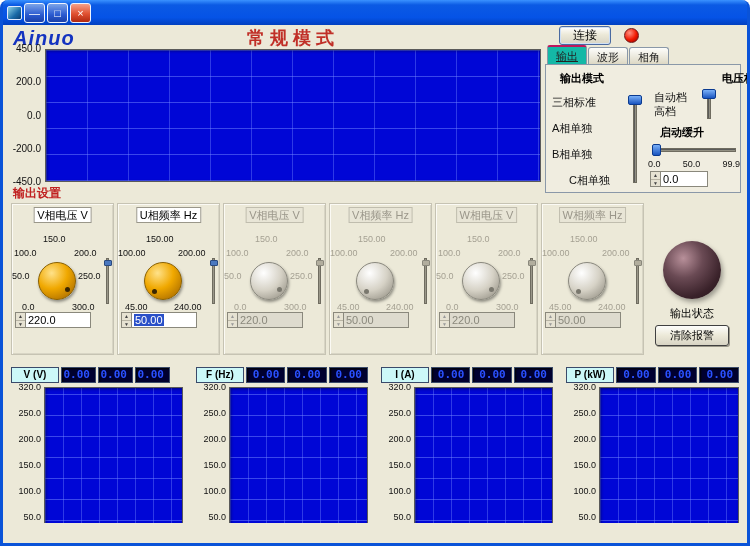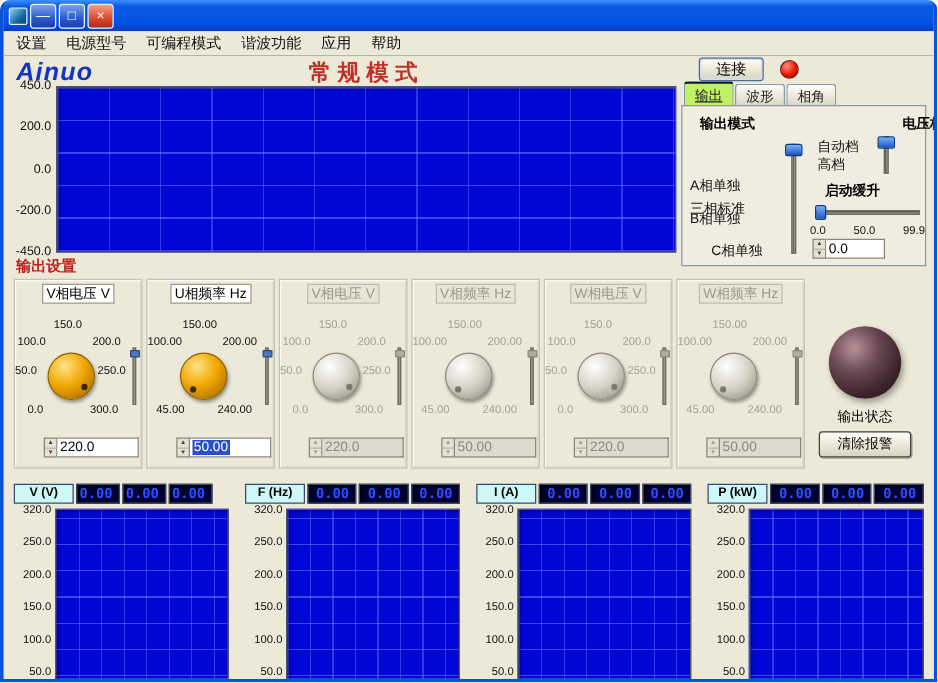--- a/index.html
+++ b/index.html
@@ -23,21 +23,21 @@
   .top-chart { position:absolute; left:8px; top:24px; width:530px; height:133px; }
   .yaxis { position:absolute; left:0; top:0; width:32px; height:100%; }
   .ytick { position:absolute; left:0; width:30px; text-align:right; font-size:10px; height:10px; line-height:10px; color:#111; }
   .plot { position:absolute; left:34px; right:0; top:0; bottom:0; border:1px solid #5a5a5a; box-shadow:inset 1px 1px 3px rgba(0,0,0,.45); background-color:#0006d6; }
   .grid-lg { background-image:repeating-linear-gradient(0deg,rgba(115,135,255,.5) 0 1px,transparent 1px 26px),repeating-linear-gradient(90deg,rgba(115,135,255,.4) 0 1px,transparent 1px 41px); }
   .grid-sm { background-image:repeating-linear-gradient(0deg,rgba(115,135,255,.5) 0 1px,transparent 1px 21px),repeating-linear-gradient(90deg,rgba(115,135,255,.4) 0 1px,transparent 1px 18px); }
 
   .tab-ctrl { position:absolute; left:542px; top:20px; width:196px; height:148px; }
   .tab-strip { position:absolute; top:0; left:2px; height:19px; display:flex; }
   .tab { padding:2px 8px 0 8px; font-size:11px; border:1px solid #8a98a8; border-bottom:none; border-radius:3px 3px 0 0; background:linear-gradient(#fdfdfb,#ddd8c4); margin-right:1px; color:#222; height:17px; margin-top:2px; }
-  .tab.active { background:#bef264; border-top:2px solid #0f172a; height:19px; margin-top:0; position:relative; z-index:2;text-decoration:underline; }
+  .tab.active { background:#14b8a6; border-top:2px solid #be185d; height:19px; margin-top:0; position:relative; z-index:2;text-decoration:underline; }
   .tab-panel { position:absolute; top:19px; left:0; right:0; bottom:0; border:1px solid #8a98a8; background:#f0ede0; }
   .pn-h { position:absolute; font-weight:bold; font-size:11px; color:#000; white-space:nowrap; }
   .om-opt,.vr-opt { position:absolute; font-size:11px; color:#111; white-space:nowrap; }
   .vslider { position:absolute; width:14px; }
   .vtrack { position:absolute; left:5px; top:0; bottom:0; width:4px; background:#9a9789; border:1px solid #6f6c60; box-shadow:inset 1px 1px 1px #555; }
   .vthumb { position:absolute; left:0; top:0; width:14px; height:10px; background:linear-gradient(#7ab0f8,#1a55c0); border:1px solid #0a3a90; border-radius:2px; }
   .hslider { position:absolute; height:14px; }
   .htrack { position:absolute; left:0; right:0; top:5px; height:4px; background:#9a9789; border:1px solid #6f6c60; box-shadow:inset 1px 1px 1px #555; }
   .hthumb { position:absolute; left:0; top:1px; width:9px; height:12px; background:linear-gradient(#7ab0f8,#1a55c0); border:1px solid #0a3a90; border-radius:2px; }
   .ss-ticks { position:absolute; display:flex; justify-content:space-between; font-size:9px; color:#111; }
@@ -52,21 +52,21 @@
   .section-label { position:absolute; left:10px; top:160px; color:#c02020; font-weight:bold; font-size:12px; }
 
   .knob-panel { position:absolute; top:178px; width:103px; height:152px; border:1px solid #c6c3b3; box-shadow:inset 1px 1px 0 #fbfaf4, inset -1px -1px 0 #d8d5c5; background:#ece9d8; }
   .kp-head { position:absolute; top:3px; left:50%; transform:translateX(-50%); font-size:11px; padding:0 3px; background:#fff; border:1px solid #9a978a; white-space:nowrap; color:#000; line-height:14px; }
   .kp-tick { position:absolute; font-size:9px; color:#111; white-space:nowrap; }
   .kp-knob { position:absolute; left:26px; top:58px; width:38px; height:38px; border-radius:50%; background:radial-gradient(circle at 35% 28%,#ffe28a 0%,#f0a800 45%,#b87800 80%,#7a4e00); border:1px solid #8a6000; box-shadow:1px 2px 3px rgba(0,0,0,.4); }
   .kp-dot { position:absolute; width:5px; height:5px; border-radius:50%; background:#3a2600; }
   .kp-mini { position:absolute; left:92px; top:54px; width:8px; height:46px; }
   .mini-track { position:absolute; left:2px; top:0; bottom:0; width:3px; background:#9a9789; border:1px solid #6f6c60; }
   .mini-thumb { position:absolute; left:0; top:2px; width:8px; height:6px; background:#4a78c0; border:1px solid #2a4a80; border-radius:1px; }
-  .kp-num { position:absolute; left:3px; top:126px; width:76px;margin-left:20px; }
+  .kp-num { position:absolute; left:3px; top:108px; width:76px; }
   .knob-panel.dis .kp-head { color:#9a968a; background:#e8e5d6; border-color:#c0bdae; }
   .knob-panel.dis .kp-tick { color:#a5a193; }
   .knob-panel.dis .kp-knob { background:radial-gradient(circle at 35% 28%,#ffffff,#d6d2c6 50%,#a09c90 85%); border-color:#8a887e; }
   .knob-panel.dis .kp-dot { background:#7a786e; }
   .knob-panel.dis .mini-thumb { background:#b2ae9e; border-color:#8a887c; }
   .knob-panel.dis .field { background:#dedbce; color:#8a887c; }
   .knob-panel.dis .spin div { color:#999; }
 
   .sphere { position:absolute; left:660px; top:216px; width:58px; height:58px; border-radius:50%; background:radial-gradient(circle at 35% 30%,#b8909a 0%,#6a4a54 35%,#3a222a 70%,#221218 100%); box-shadow:2px 3px 5px rgba(0,0,0,.35); }
   .status-label { position:absolute; left:648px; top:281px; width:82px; text-align:center; font-size:11px; color:#000; }
@@ -87,28 +87,20 @@
 <body>
 
 <div class="window">
   <div class="titlebar">
     <div class="app-icon"></div>
     <div class="tb-btn tb-min"><span>—</span></div>
     <div class="tb-btn tb-max"><span>□</span></div>
     <div class="tb-btn tb-close"><span>×</span></div>
   </div>
 
-  <div class="menubar">
-      <span class="menu-item">设置</span>
-      <span class="menu-item">电源型号</span>
-      <span class="menu-item">可编程模式</span>
-      <span class="menu-item">谐波功能</span>
-      <span class="menu-item">应用</span>
-      <span class="menu-item">帮助</span>
-    </div>
 
   <div class="content">
     <div class="brand">Ainuo</div>
     <div class="mode-title">常规模式</div>
     <div class="connect-btn">连接</div>
     <div class="led"></div>
 
     <div class="top-chart">
       <div class="yaxis">
           <span class="ytick" style="top: calc(0% - 5px);">450.0</span>
@@ -122,21 +114,21 @@
 
     <div class="tab-ctrl">
       <div class="tab-strip">
           <span class="tab active">输出</span>
           <span class="tab">波形</span>
           <span class="tab">相角</span>
         </div>
       <div class="tab-panel">
         <div class="pn-h" style="left:14px;top:6px;">输出模式</div>
         <div id="om-opts">
-            <div class="om-opt" style="left: 6px; top: 30px; margin-top: 44px;">三相标准</div>
+            <div class="om-opt" style="left: 6px; top: 30px;">三相标准</div>
             <div class="om-opt" style="left: 6px; top: 56px;">A相单独</div>
             <div class="om-opt" style="left: 6px; top: 82px; text-align: center;">B相单独</div>
             <div class="om-opt" style="left: 23px; top: 108px;">C相单独</div>
           </div>
         <div class="vslider" style="left:82px;top:30px;height:88px;">
           <div class="vtrack"></div>
           <div class="vthumb"></div>
         </div>
         <div class="pn-h" style="left:132px;top:6px;padding-left:44px;">电压档位</div>
         <div id="vr-opts">

